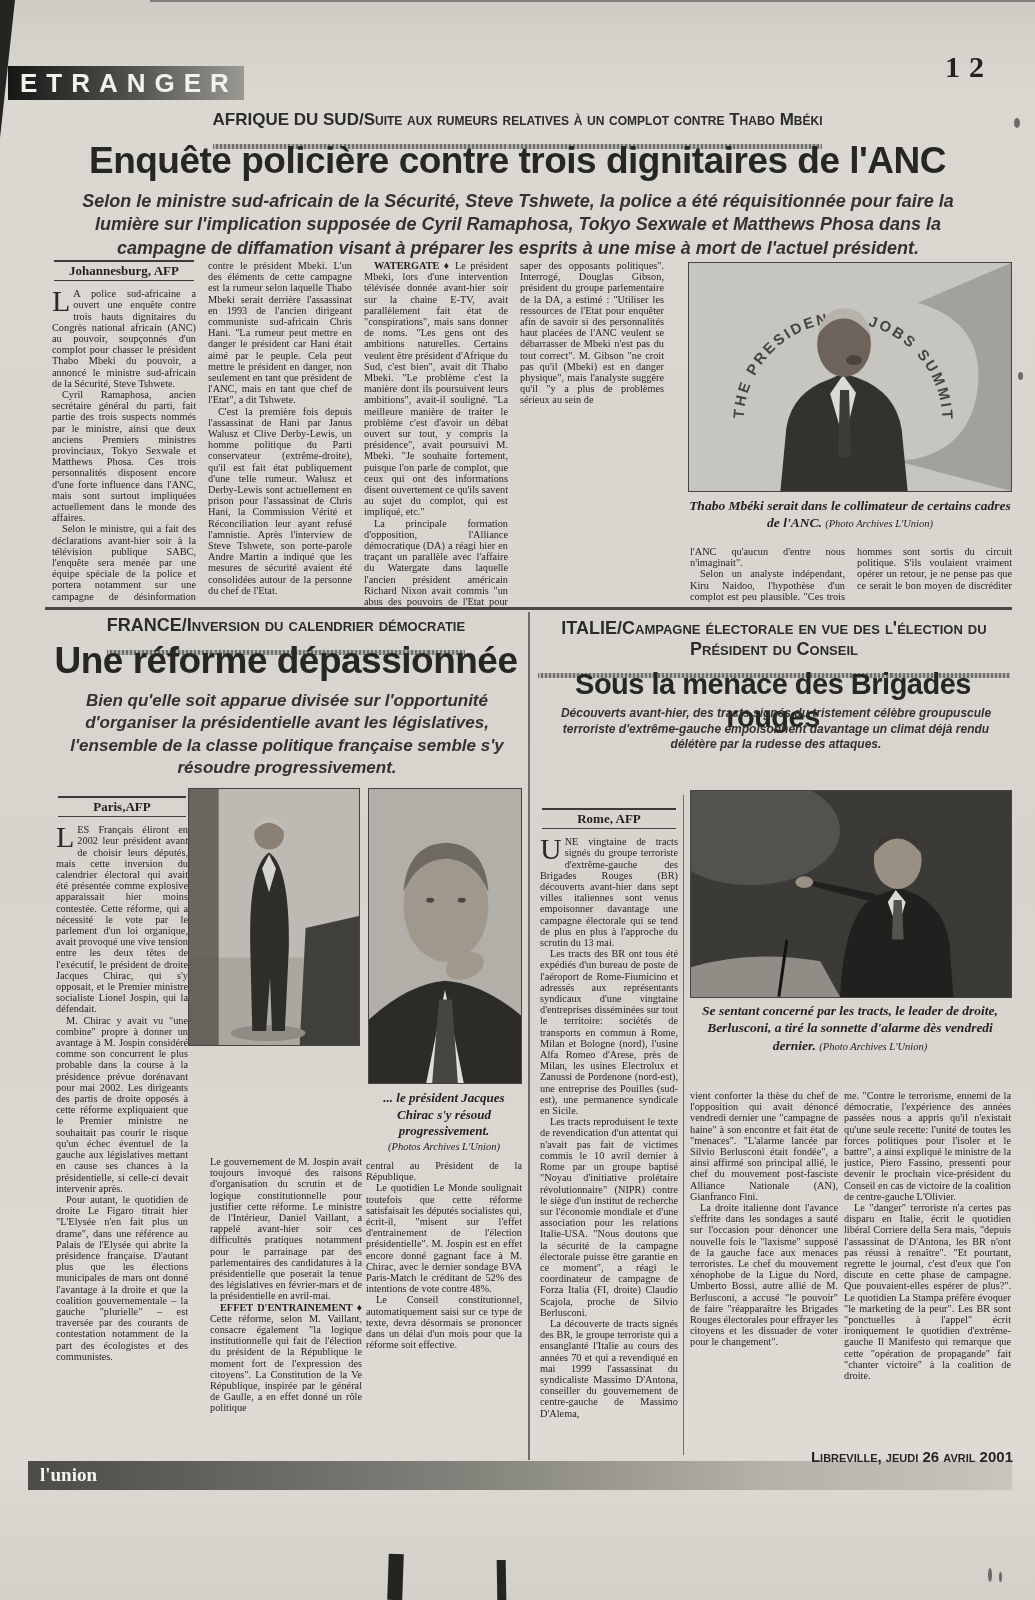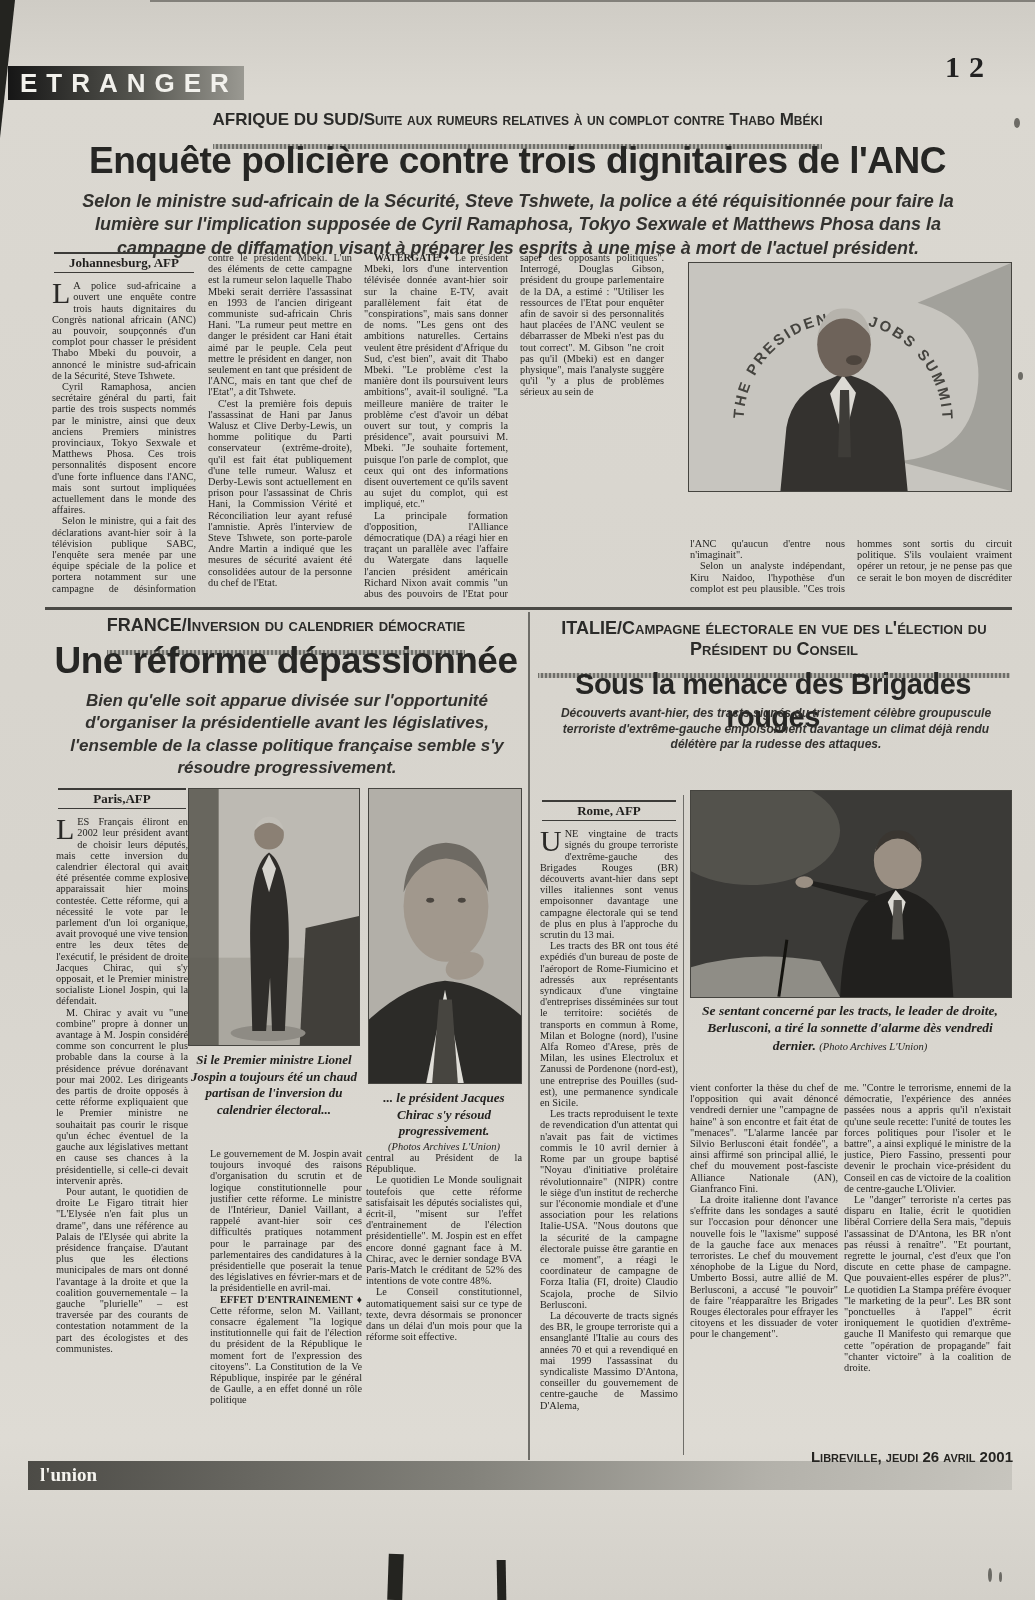--- a/index.html
+++ b/index.html
@@ -24,21 +24,21 @@
   .standfirst{font-family:"Liberation Sans",sans-serif;font-weight:bold;font-style:italic;
         color:#33322f;text-align:center;}
   
   .byline{font-weight:bold;font-size:13px;text-align:center;border-top:2px solid #3c3b38;
         border-bottom:1.5px solid #3c3b38;padding:3px 0 4px;margin:0 2px 7px;}
   .bodytext{font-size:10.3px;line-height:11.2px;text-align:justify;color:#201f1d;}
   .bodytext p{margin:0;text-indent:10px;}
   .bodytext p.noindent{text-indent:0;}
   .dropcap::first-letter{float:left;font-size:30px;line-height:24px;padding:1px 3px 0 0;color:#2a2927;}
   .runin{font-weight:bold;}
-  .colblock{position:absolute;overflow:hidden;}
+  .colblock{position:absolute;overflow:hidden;margin-top:8px;}
   .multicol{column-gap:12px;column-fill:auto;height:100%;}
   
   .photo{position:absolute;border:1px solid #45443f;background:#b5b2ab;box-sizing:border-box;}
   .photo svg{display:block;width:100%;height:100%;}
   .caption{position:absolute;font-weight:bold;font-style:italic;text-align:center;
         font-size:13.5px;line-height:1.28;color:#242320;}
   .credit{font-weight:normal;font-size:10.5px;letter-spacing:0;}
   
   .hrule{position:absolute;background:#4a4945;}
   .vrule{position:absolute;background:#6e6d68;}
@@ -95,20 +95,24 @@
         <textPath href="#arcA" startOffset="58%">JOBS SUMMIT</textPath>
       </text>
       <path d="M92,230 L98,166 Q104,130 142,117 L155,111 L170,116 Q208,130 214,168 L220,230 Z" fill="#34322f"></path>
       <polygon points="155,113 142,132 156,180 168,131" fill="#dcdad4"></polygon>
       <polygon points="152,128 161,128 163,196 150,196" fill="#3e3c38"></polygon>
       <ellipse cx="156" cy="82" rx="27" ry="33" fill="#6e635a"></ellipse>
       <path d="M129,74 Q136,44 156,46 Q178,44 183,74 Q170,56 156,56 Q140,56 129,74 Z" fill="#b6b3ac"></path>
       <ellipse cx="166" cy="98" rx="8" ry="5" fill="#4c443d"></ellipse>
     </svg>
   </div>
+  <div class="caption" style="left:686px;top:497px;width:328px;">
+    <span>Thabo Mbéki serait dans le collimateur de certains cadres de l'ANC.</span>
+    <span class="credit">(Photo Archives L'Union)</span>
+  </div>
 
   <div class="colblock" style="left:690px;top:538px;width:322px;height:66px;">
     <div class="bodytext multicol" style="column-count:2;">
       <p class="noindent">l'ANC qu'aucun d'entre nous n'imaginait".</p>
       <p>Selon un analyste indépendant, Kiru Naidoo, l'hypothèse d'un complot est peu plausible. "Ces trois hommes sont sortis du circuit politique. S'ils voulaient vraiment opérer un retour, je ne pense pas que ce serait le bon moyen de discréditer le président", a-t-il dit hier à la radio SABC.</p>
     </div>
   </div>
 
   <div class="hrule" style="left:45px;top:607px;width:967px;height:3px;"></div>
   <div class="vrule" style="left:528px;top:612px;width:2px;height:848px;"></div>
@@ -134,21 +138,20 @@
       <rect y="170" width="172" height="88" fill="#aaa79f"></rect>
       <rect width="30" height="258" fill="#59574f" opacity="0.85"></rect>
       <path d="M118,140 L172,128 L172,258 L112,258 Z" fill="#413f3a"></path>
       <ellipse cx="80" cy="246" rx="38" ry="8" fill="#8e8b84"></ellipse>
       <path d="M62,160 Q60,78 81,64 Q102,78 101,160 L97,244 L84,244 L82,190 L78,244 L64,244 Z" fill="#2f2d2a"></path>
       <polygon points="81,66 74,80 81,104 88,80" fill="#d6d4ce"></polygon>
       <circle cx="81" cy="46" r="15" fill="#8b8074"></circle>
       <path d="M66,42 Q70,28 81,28 Q93,28 96,42 Q88,34 81,34 Q73,34 66,42 Z" fill="#c2bfb8"></path>
     </svg>
   </div>
-  <div class="caption" style="left:184px;top:1052px;width:180px;font-size:13px;">Si le Premier ministre Lionel Jospin a toujours été un chaud partisan de l'inversion du calendrier électoral...</div>
 
   <div class="colblock" style="left:210px;top:1148px;width:152px;height:306px;">
     <div class="bodytext">
       <p class="noindent">Le gouvernement de M. Jospin avait toujours invoqué des raisons d'organisation du scrutin et de logique constitutionnelle pour justifier cette réforme. Le ministre de l'Intérieur, Daniel Vaillant, a rappelé avant-hier soir ces difficultés pratiques notamment pour le parrainage par des parlementaires des candidatures à la présidentielle que poserait la tenue des législatives en février-mars et de la présidentielle en avril-mai.</p>
       <p><span class="runin">EFFET D'ENTRAINEMENT ♦ </span><span>Cette réforme, selon M. Vaillant, consacre également "la logique institutionnelle qui fait de l'élection du président de la République le moment fort de l'expression des citoyens". La Constitution de la Ve République, inspirée par le général de Gaulle, a en effet donné un rôle politique</span></p>
     </div>
   </div>
 
   <div class="photo" style="left:368px;top:788px;width:154px;height:296px;">
     <svg viewBox="0 0 154 296" preserveAspectRatio="none">

